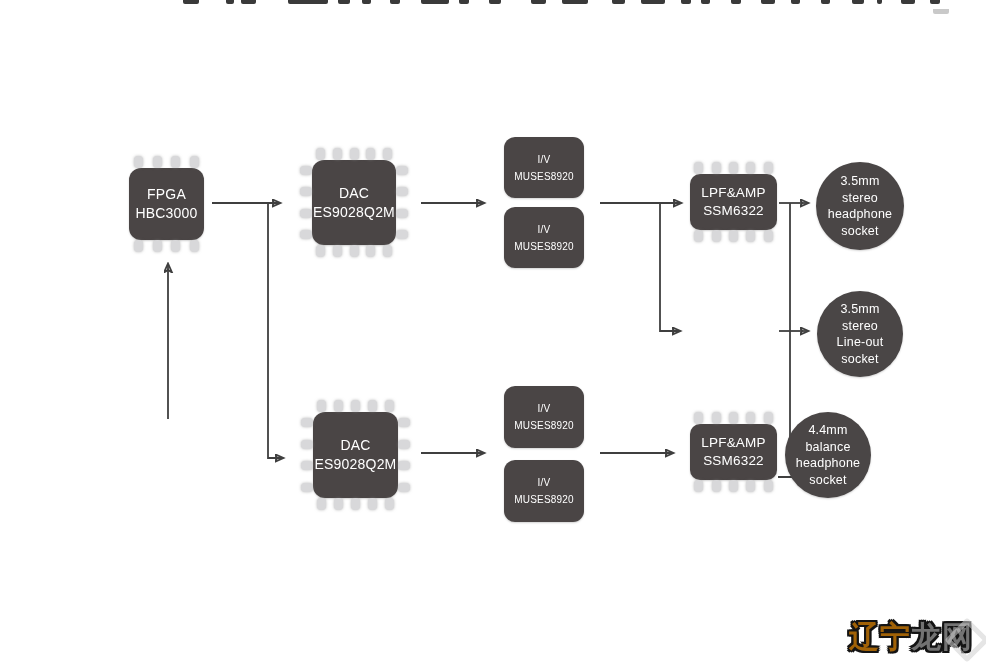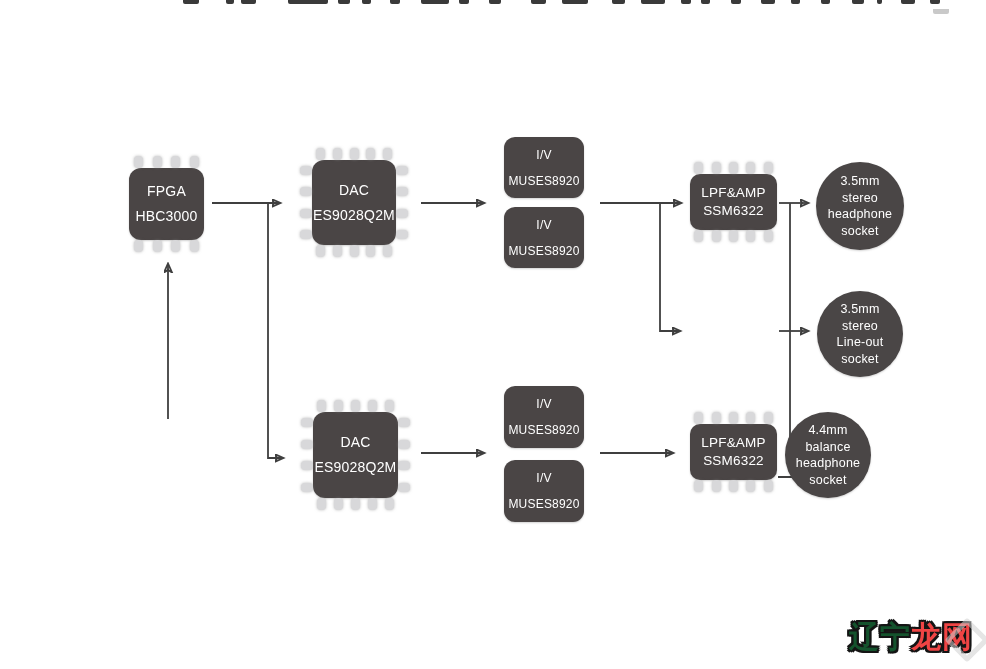--- a/index.html
+++ b/index.html
@@ -23,45 +23,45 @@
     box-shadow:0 1px 2px rgba(0,0,0,0.18);
   }
   
   .socket{
     position:absolute;background:#4a4646;border-radius:50%;
     display:flex;align-items:center;justify-content:center;
     box-shadow:0 1px 2px rgba(0,0,0,0.18);
   }
   .node-label{
     color:#ffffff;text-align:center;white-space:pre-line;
-    font-size:14px;line-height:25px;letter-spacing:0.2px;
-  }
-  .node-label.small{font-size:12px;line-height:26px;}
+    font-size:14px;line-height:19px;letter-spacing:0.2px;
+  }
+  .node-label.small{font-size:10px;line-height:17px;}
   .node-label.circle-text{font-size:12.5px;line-height:16.5px;}
   
   .title{
     position:absolute;color:#4a4a4a;font-size:37px;font-weight:500;
     letter-spacing:1px;white-space:nowrap;
   }
   
   #wires{position:absolute;left:0;top:0;pointer-events:none;}
   #wires path{stroke:#3f3f3f;stroke-width:1.8;fill:none;}
   
   .strip-mark{position:absolute;top:0;height:4px;background:#3a3a3a;border-radius:0 0 2px 2px;}
   .strip-mark.faint{background:#c9c9c9;top:9px;height:5px;}
   
   .watermark{
     position:absolute;left:849px;top:617px;font-size:30px;font-weight:bold;
     letter-spacing:1px;white-space:nowrap;
     text-shadow:-2px -2px 0 #141414,2px -2px 0 #141414,-2px 2px 0 #141414,
                  2px 2px 0 #141414,0 -2px 0 #141414,0 2px 0 #141414,
                 -2px 0 0 #141414,2px 0 0 #141414;
   }
-  .wm-left{color:#14532d;}
-  .wm-right{color:#ef4444;}
+  .wm-left{color:#a16207;}
+  .wm-right{color:#737373;}
   .corner-mark{
     position:absolute;left:951px;top:624px;width:22px;height:22px;
     border:5px solid #cfcfcf;transform:rotate(45deg);opacity:.55;border-radius:3px;
   }
 </style>
 </head>
 <body>
 
 <div id="stage">
 

